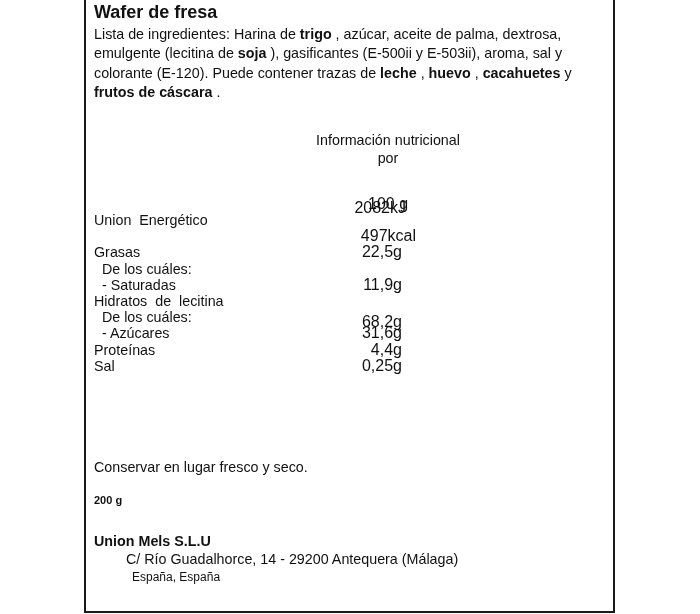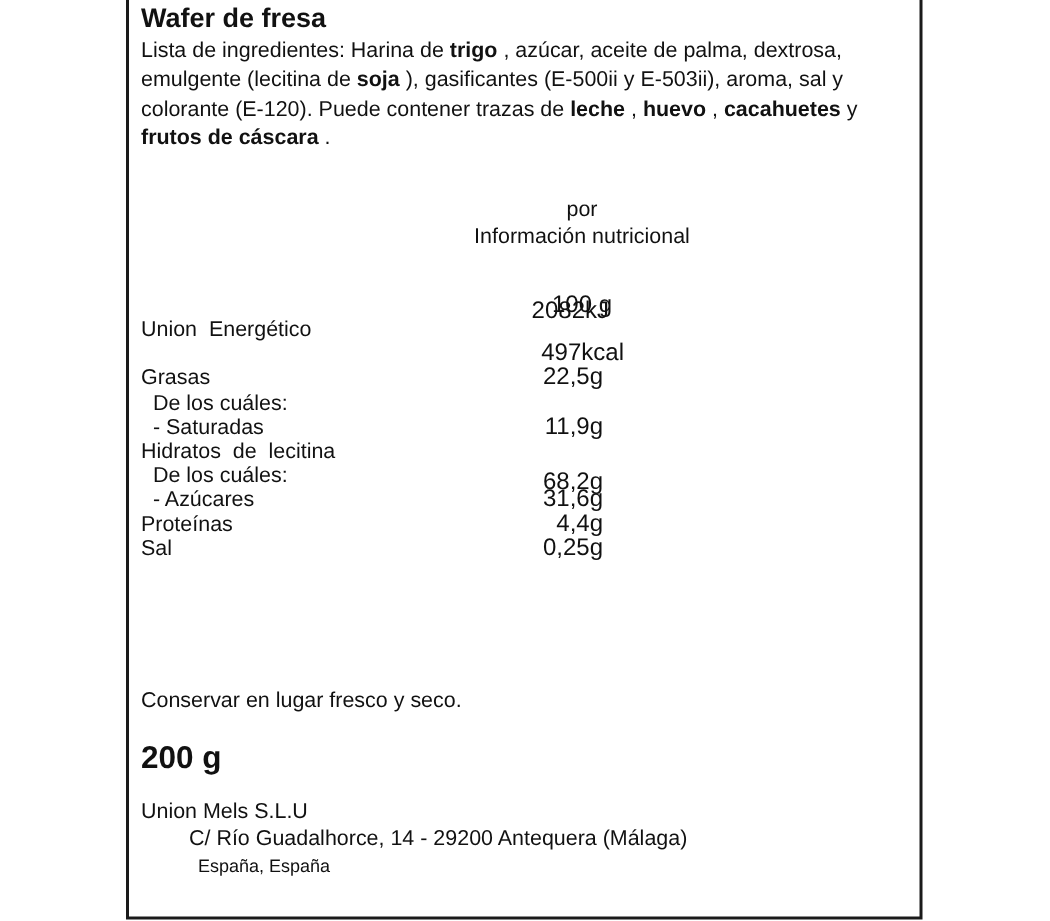--- a/index.html
+++ b/index.html
@@ -7,35 +7,35 @@
          font-family: "Liberation Sans", sans-serif; color: #111; }
   .label-box { position: absolute; left: 84px; top: -2px; width: 527px; height: 611px;
                border: 2px solid #1a1a1a; box-sizing: content-box; }
   .title { position: absolute; left: 8px; top: 2px; font-size: 18px; font-weight: bold; }
   .ingredients { position: absolute; left: 8px; top: 25px; width: 500px; font-size: 14.3px; line-height: 19.3px; }
   .ingredients b { font-weight: bold; }
   .nut-header { position: absolute; left: 222px; top: 131px; width: 160px; text-align: center; font-size: 14.3px; line-height: 18px; }
   .row { position: absolute; left: 8px; font-size: 14.3px; height: 16px; line-height: 16px; white-space: pre; }
   .val { position: absolute; font-size: 16px; height: 16px; line-height: 16px; white-space: pre; }
   .storage { position: absolute; left: 8px; top: 459px; font-size: 14.3px; }
-  .weight { position: absolute; left: 8px; top: 494px; font-size: 21px; font-weight: bold; }
-  .company { position: absolute; left: 8px; top: 533px; font-size: 14.3px; font-weight: normal; }
+  .weight { position: absolute; left: 8px; top: 494px; font-size: 11px; font-weight: bold; }
+  .company { position: absolute; left: 8px; top: 533px; font-size: 14.3px; font-weight: bold; }
   .address { position: absolute; left: 8px; top: 551px; font-size: 14.3px; margin-left: 32px; }
   .country { position: absolute; left: 20px; top: 570px; font-size: 12px; margin-left: 26px; }
 </style>
 </head>
 <body>
 
 <div class="label-box">
   <div class="title">Wafer de fresa</div>
   <div class="ingredients" id="ingredients"><span>Lista de ingredientes: Harina de </span><b>trigo</b><span> , azúcar, aceite de palma, dextrosa, emulgente (lecitina de </span><b>soja</b><span> ), gasificantes (E-500ii y E-503ii), aroma, sal y colorante (E-120). Puede contener trazas de </span><b>leche</b><span> , </span><b>huevo</b><span> , </span><b>cacahuetes</b><span> y </span><b>frutos de cáscara</b><span> .</span></div>
 
   <div class="nut-header">
+    <div>Información nutricional</div>
     <div>por</div>
-    <div>Información nutricional</div>
   </div>
 
   <div class="val" style="left:282px; top:196px;">100 g</div>
 
   <div id="nut-rows">
       <div class="row" style="top: 212px;">Union  Energético</div>
       <div class="val" style="top: 200px; right: 207px;">2082kJ</div>
       <div class="val" style="top: 228.2px; right: 197px;">497kcal</div>
       <div class="row" style="top: 244.4px;">Grasas</div>
       <div class="val" style="top: 244.4px; right: 211px;">22,5g</div>

